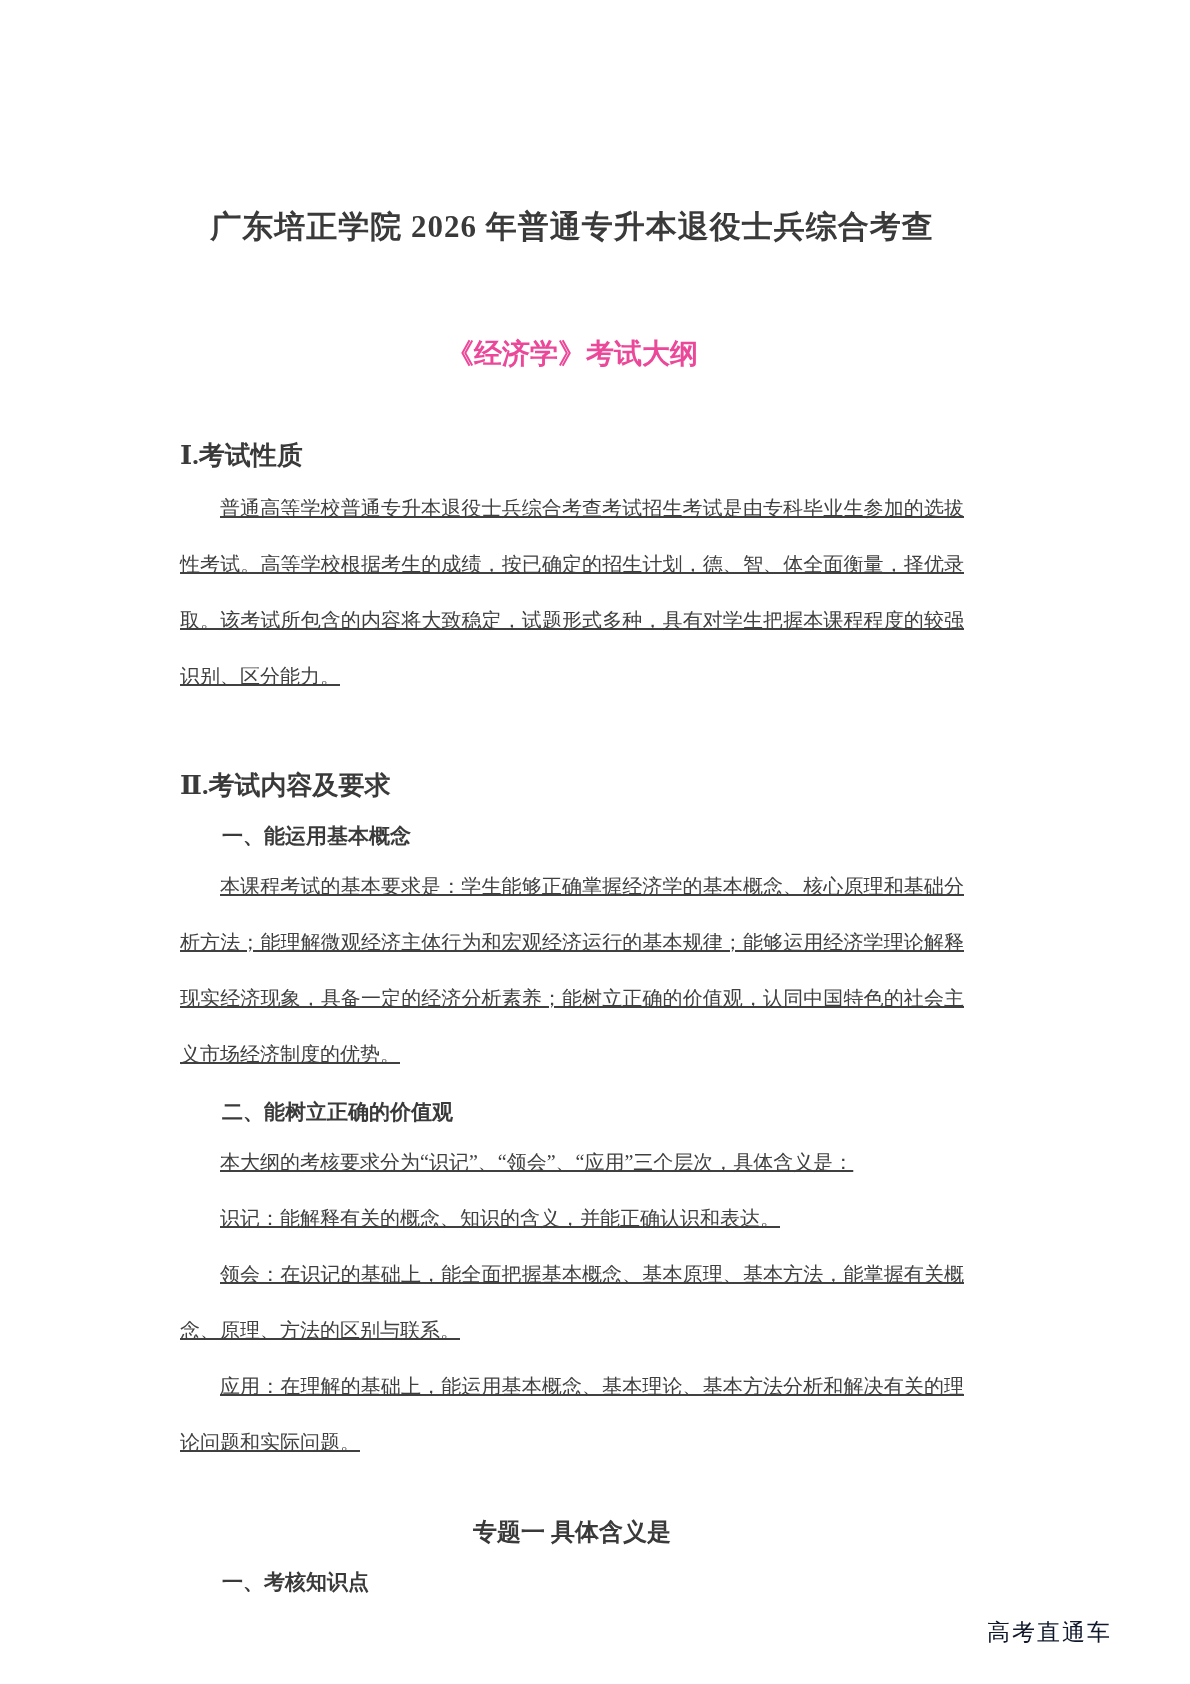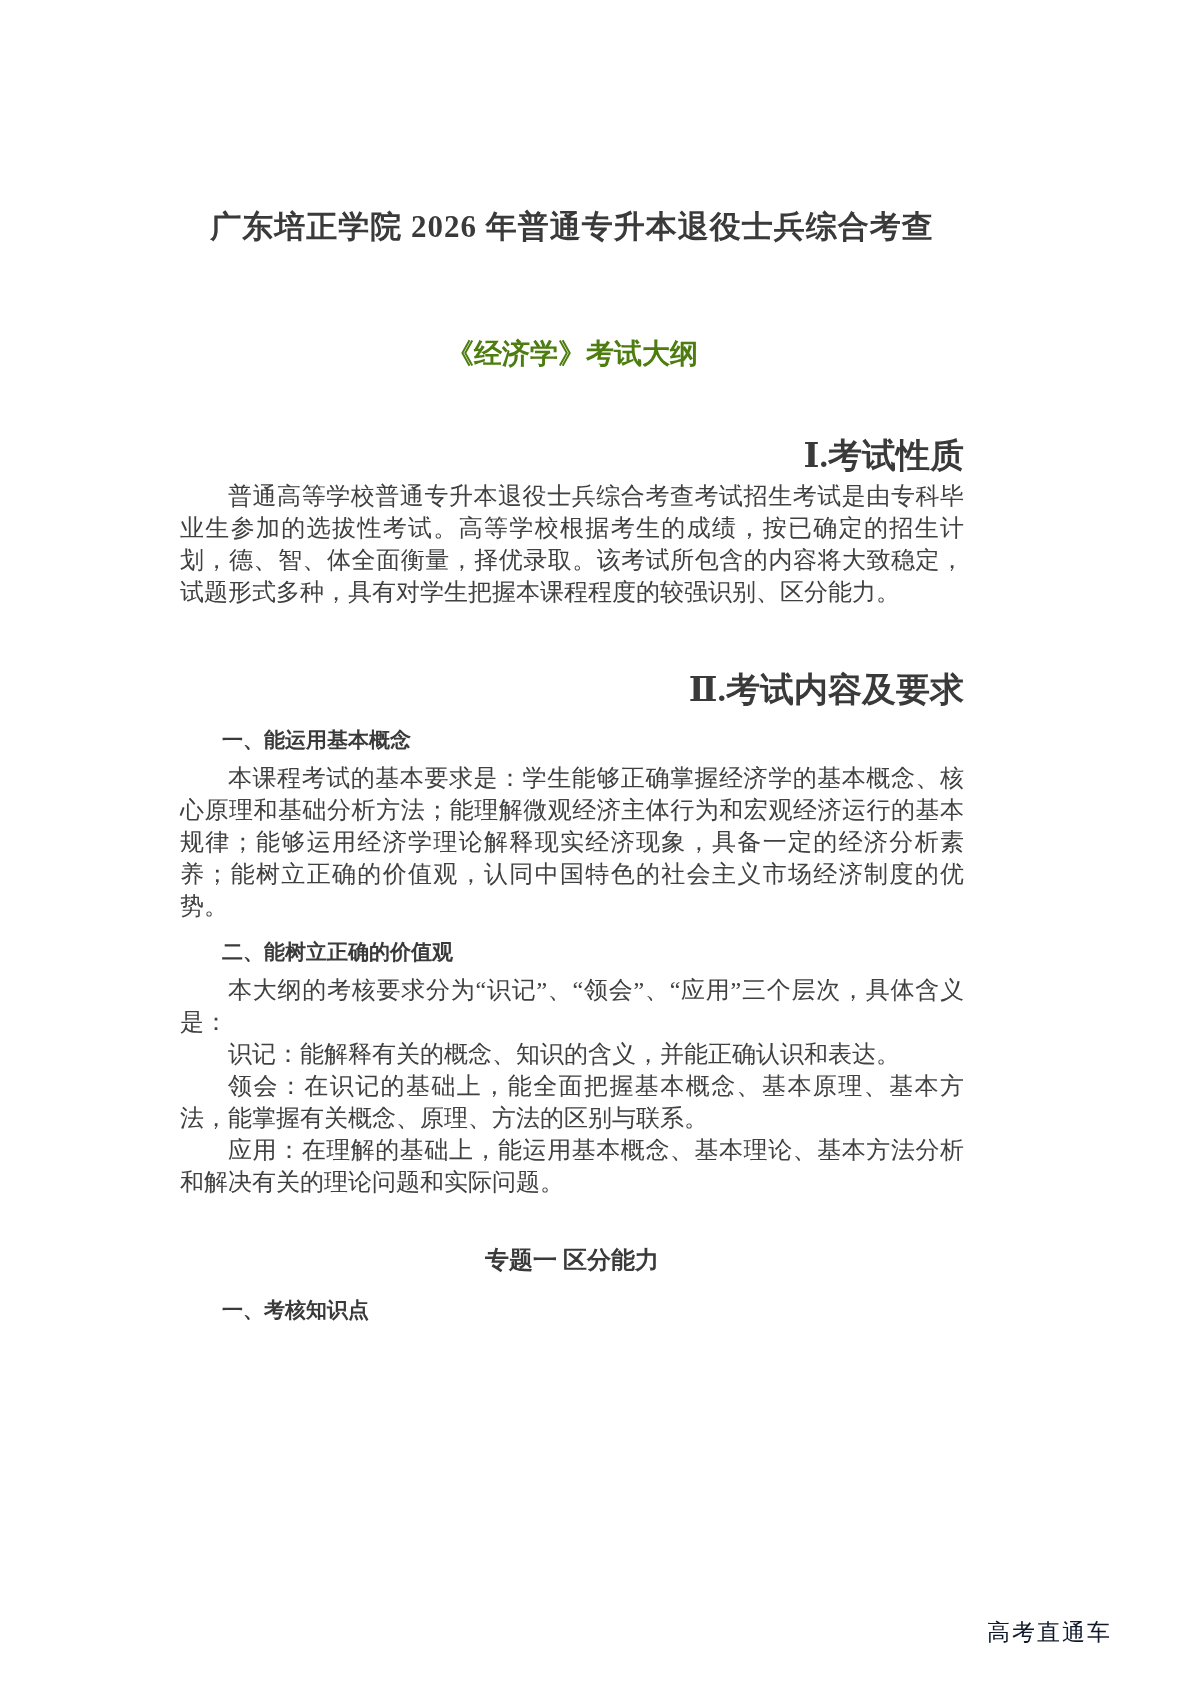--- a/index.html
+++ b/index.html
@@ -35,26 +35,26 @@
   }
   .doc-title .title-line {
     display: block;
   }
   .doc-subtitle {
     margin: 76px 0 0 0;
     text-align: center;
     font-size: 28px;
     font-weight: bold;
     line-height: 40px;
-    color: #4d7c0f;
+    color: #ec4899;
   }
   .section-heading {
     margin: 62px 0 0 0;
-    text-align: right;
-    font-size: 34px;
+    text-align: left;
+    font-size: 26px;
     font-weight: bold;
     line-height: 40px;
     color: #3a3a3a;
   }
   .topic-heading {
     margin: 42px 0 0 0;
     text-align: center;
     font-size: 24px;
     font-weight: bold;
     line-height: 40px;
@@ -63,25 +63,26 @@
   .sub-heading {
     margin: 8px 0 0 0;
     font-size: 21px;
     font-weight: bold;
     line-height: 44px;
     text-indent: 2em;
     color: #3a3a3a;
   }
   .body-para {
     margin: 4px 0 0 0;
-    font-size: 24px;
-    line-height: 32px;
+    font-size: 20px;
+    line-height: 56px;
     text-indent: 2em;
     text-align: justify;
     color: #404040;
+    text-decoration: underline;
   }
   .body-para.tight {
     margin: 0;
   }
   .watermark {
     position: absolute;
     right: 78px;
     bottom: 36px;
     font-size: 23px;
     color: #0f172a;
@@ -114,20 +115,20 @@
     <h4 class="sub-heading">二、能树立正确的价值观</h4>
 
     <p class="body-para tight">本大纲的考核要求分为“识记”、“领会”、“应用”三个层次，具体含义是：</p>
 
     <p class="body-para tight">识记：能解释有关的概念、知识的含义，并能正确认识和表达。</p>
 
     <p class="body-para tight">领会：在识记的基础上，能全面把握基本概念、基本原理、基本方法，能掌握有关概念、原理、方法的区别与联系。</p>
 
     <p class="body-para tight">应用：在理解的基础上，能运用基本概念、基本理论、基本方法分析和解决有关的理论问题和实际问题。</p>
 
-    <h3 class="topic-heading">专题一 区分能力</h3>
+    <h3 class="topic-heading">专题一 具体含义是</h3>
 
     <h4 class="sub-heading">一、考核知识点</h4>
 
   </div>
 
   <div class="watermark">高考直通车</div>
 </div>
 
 </body></html>

